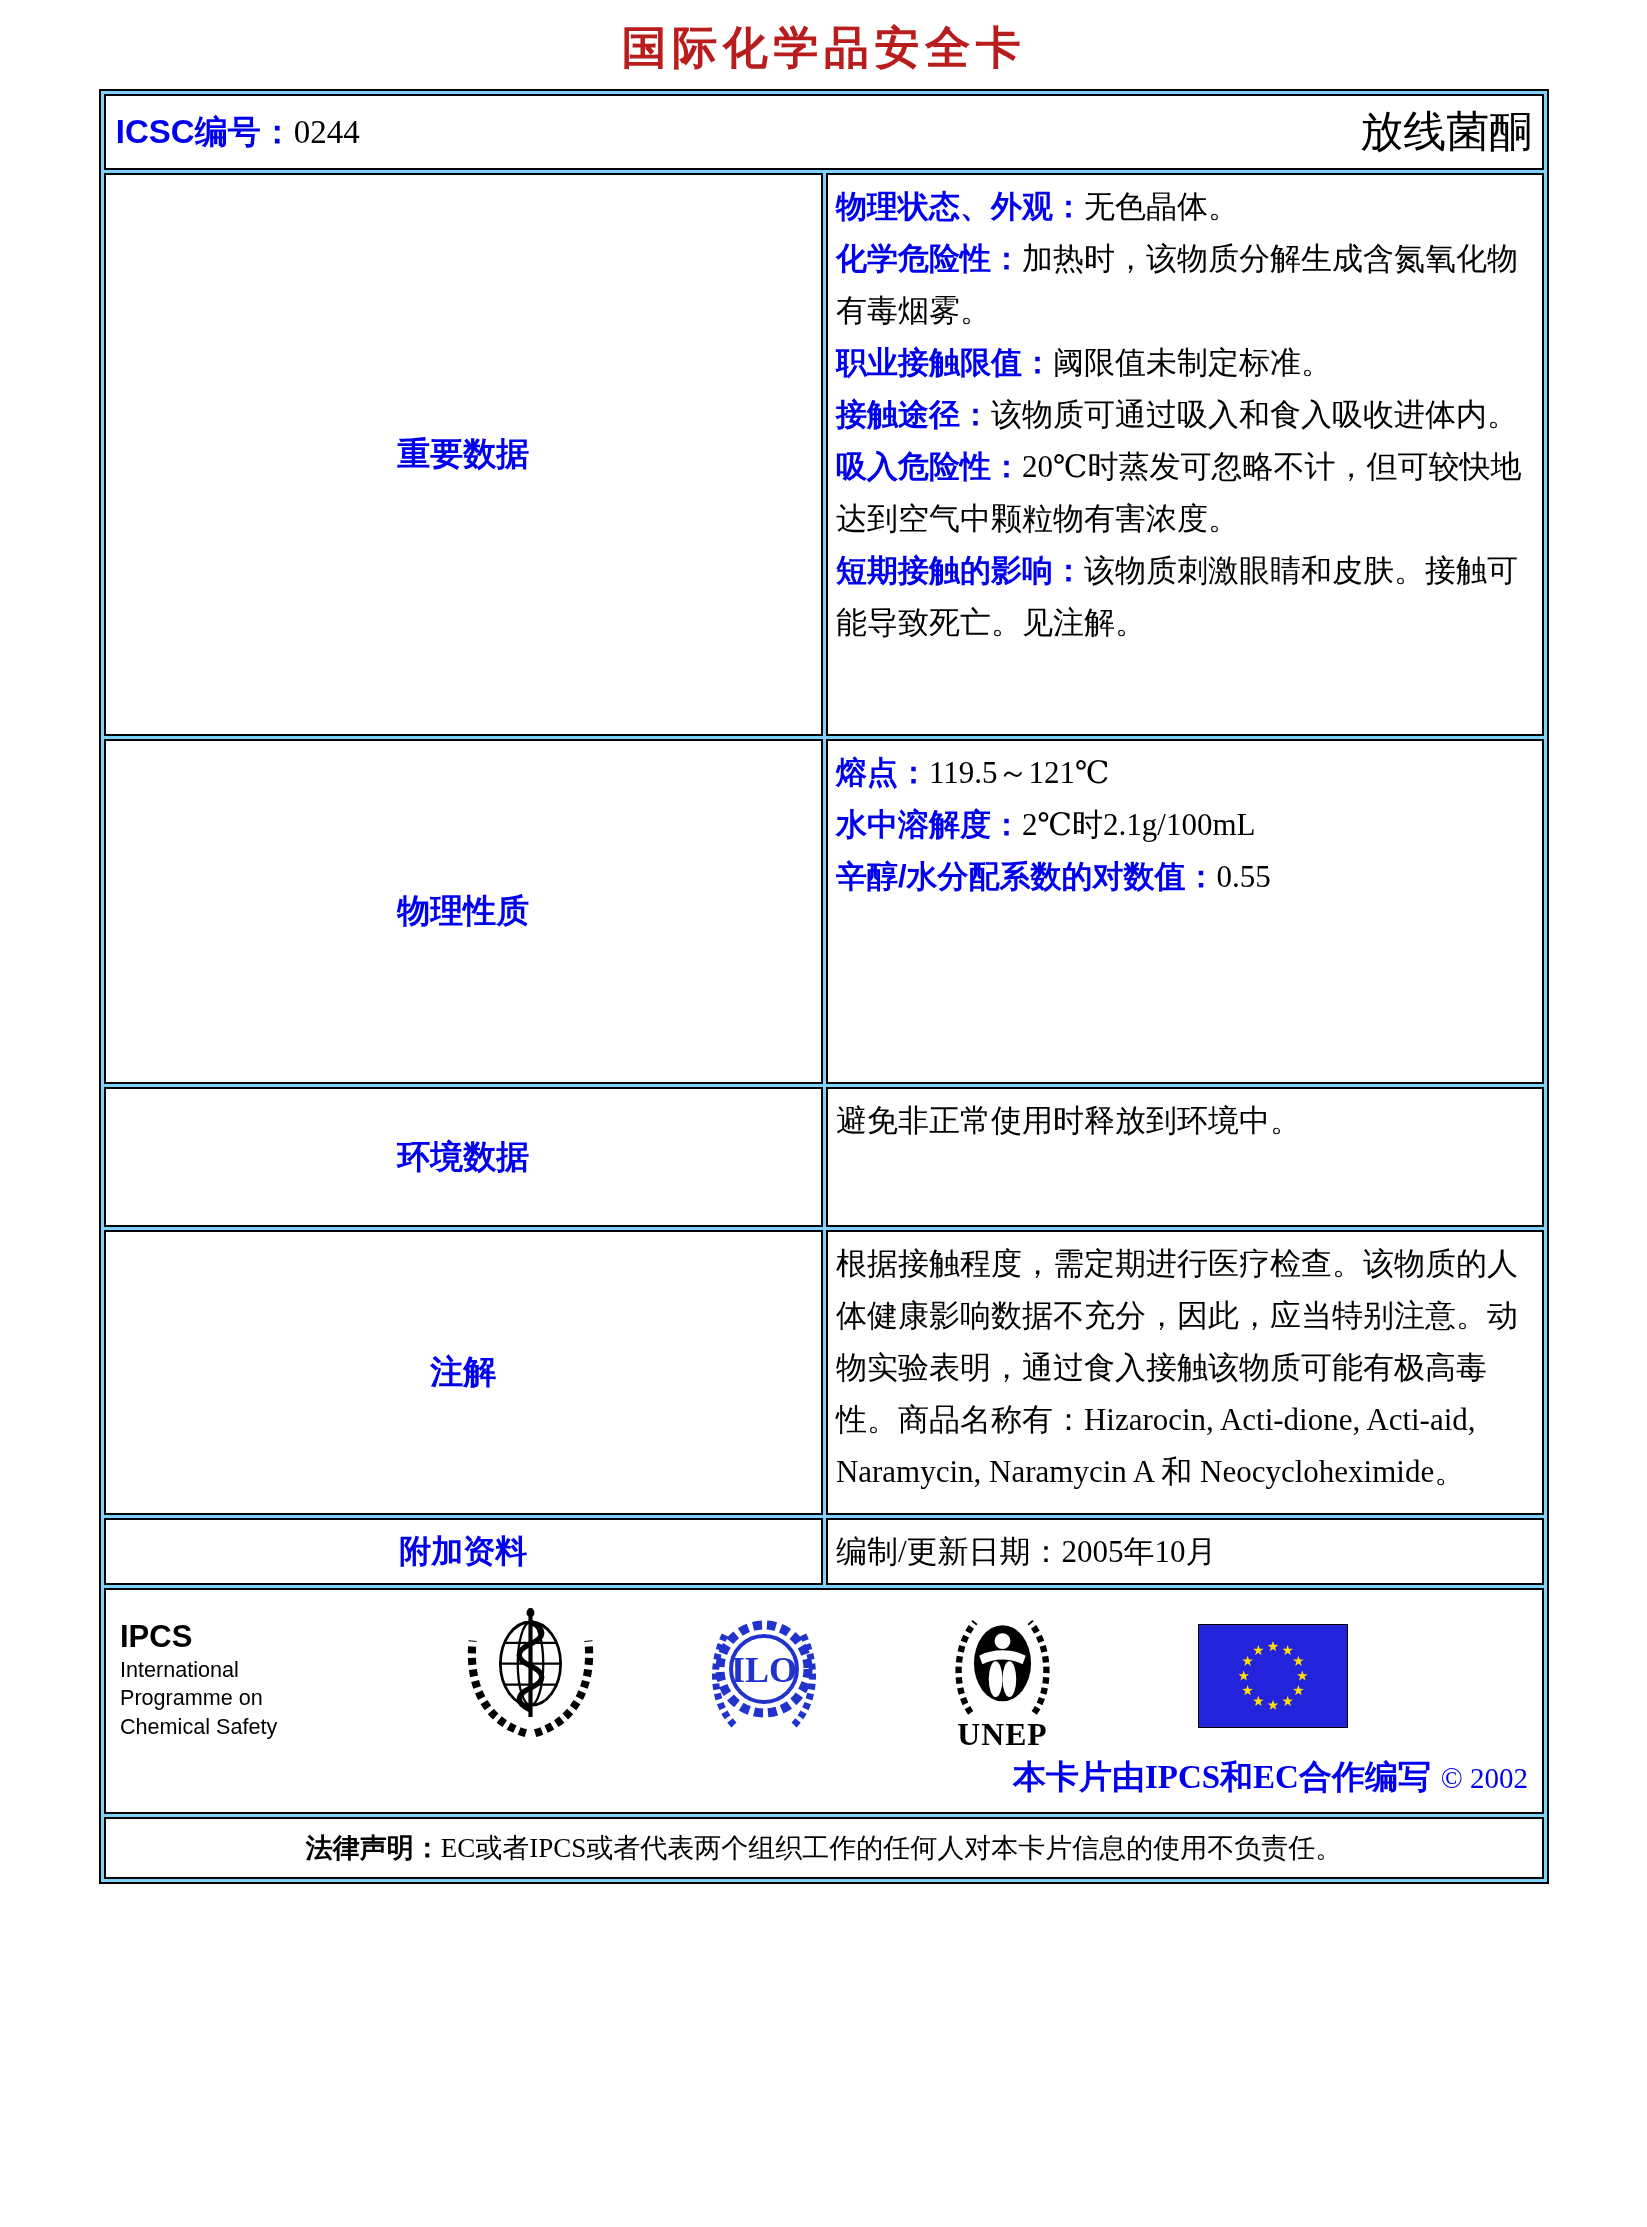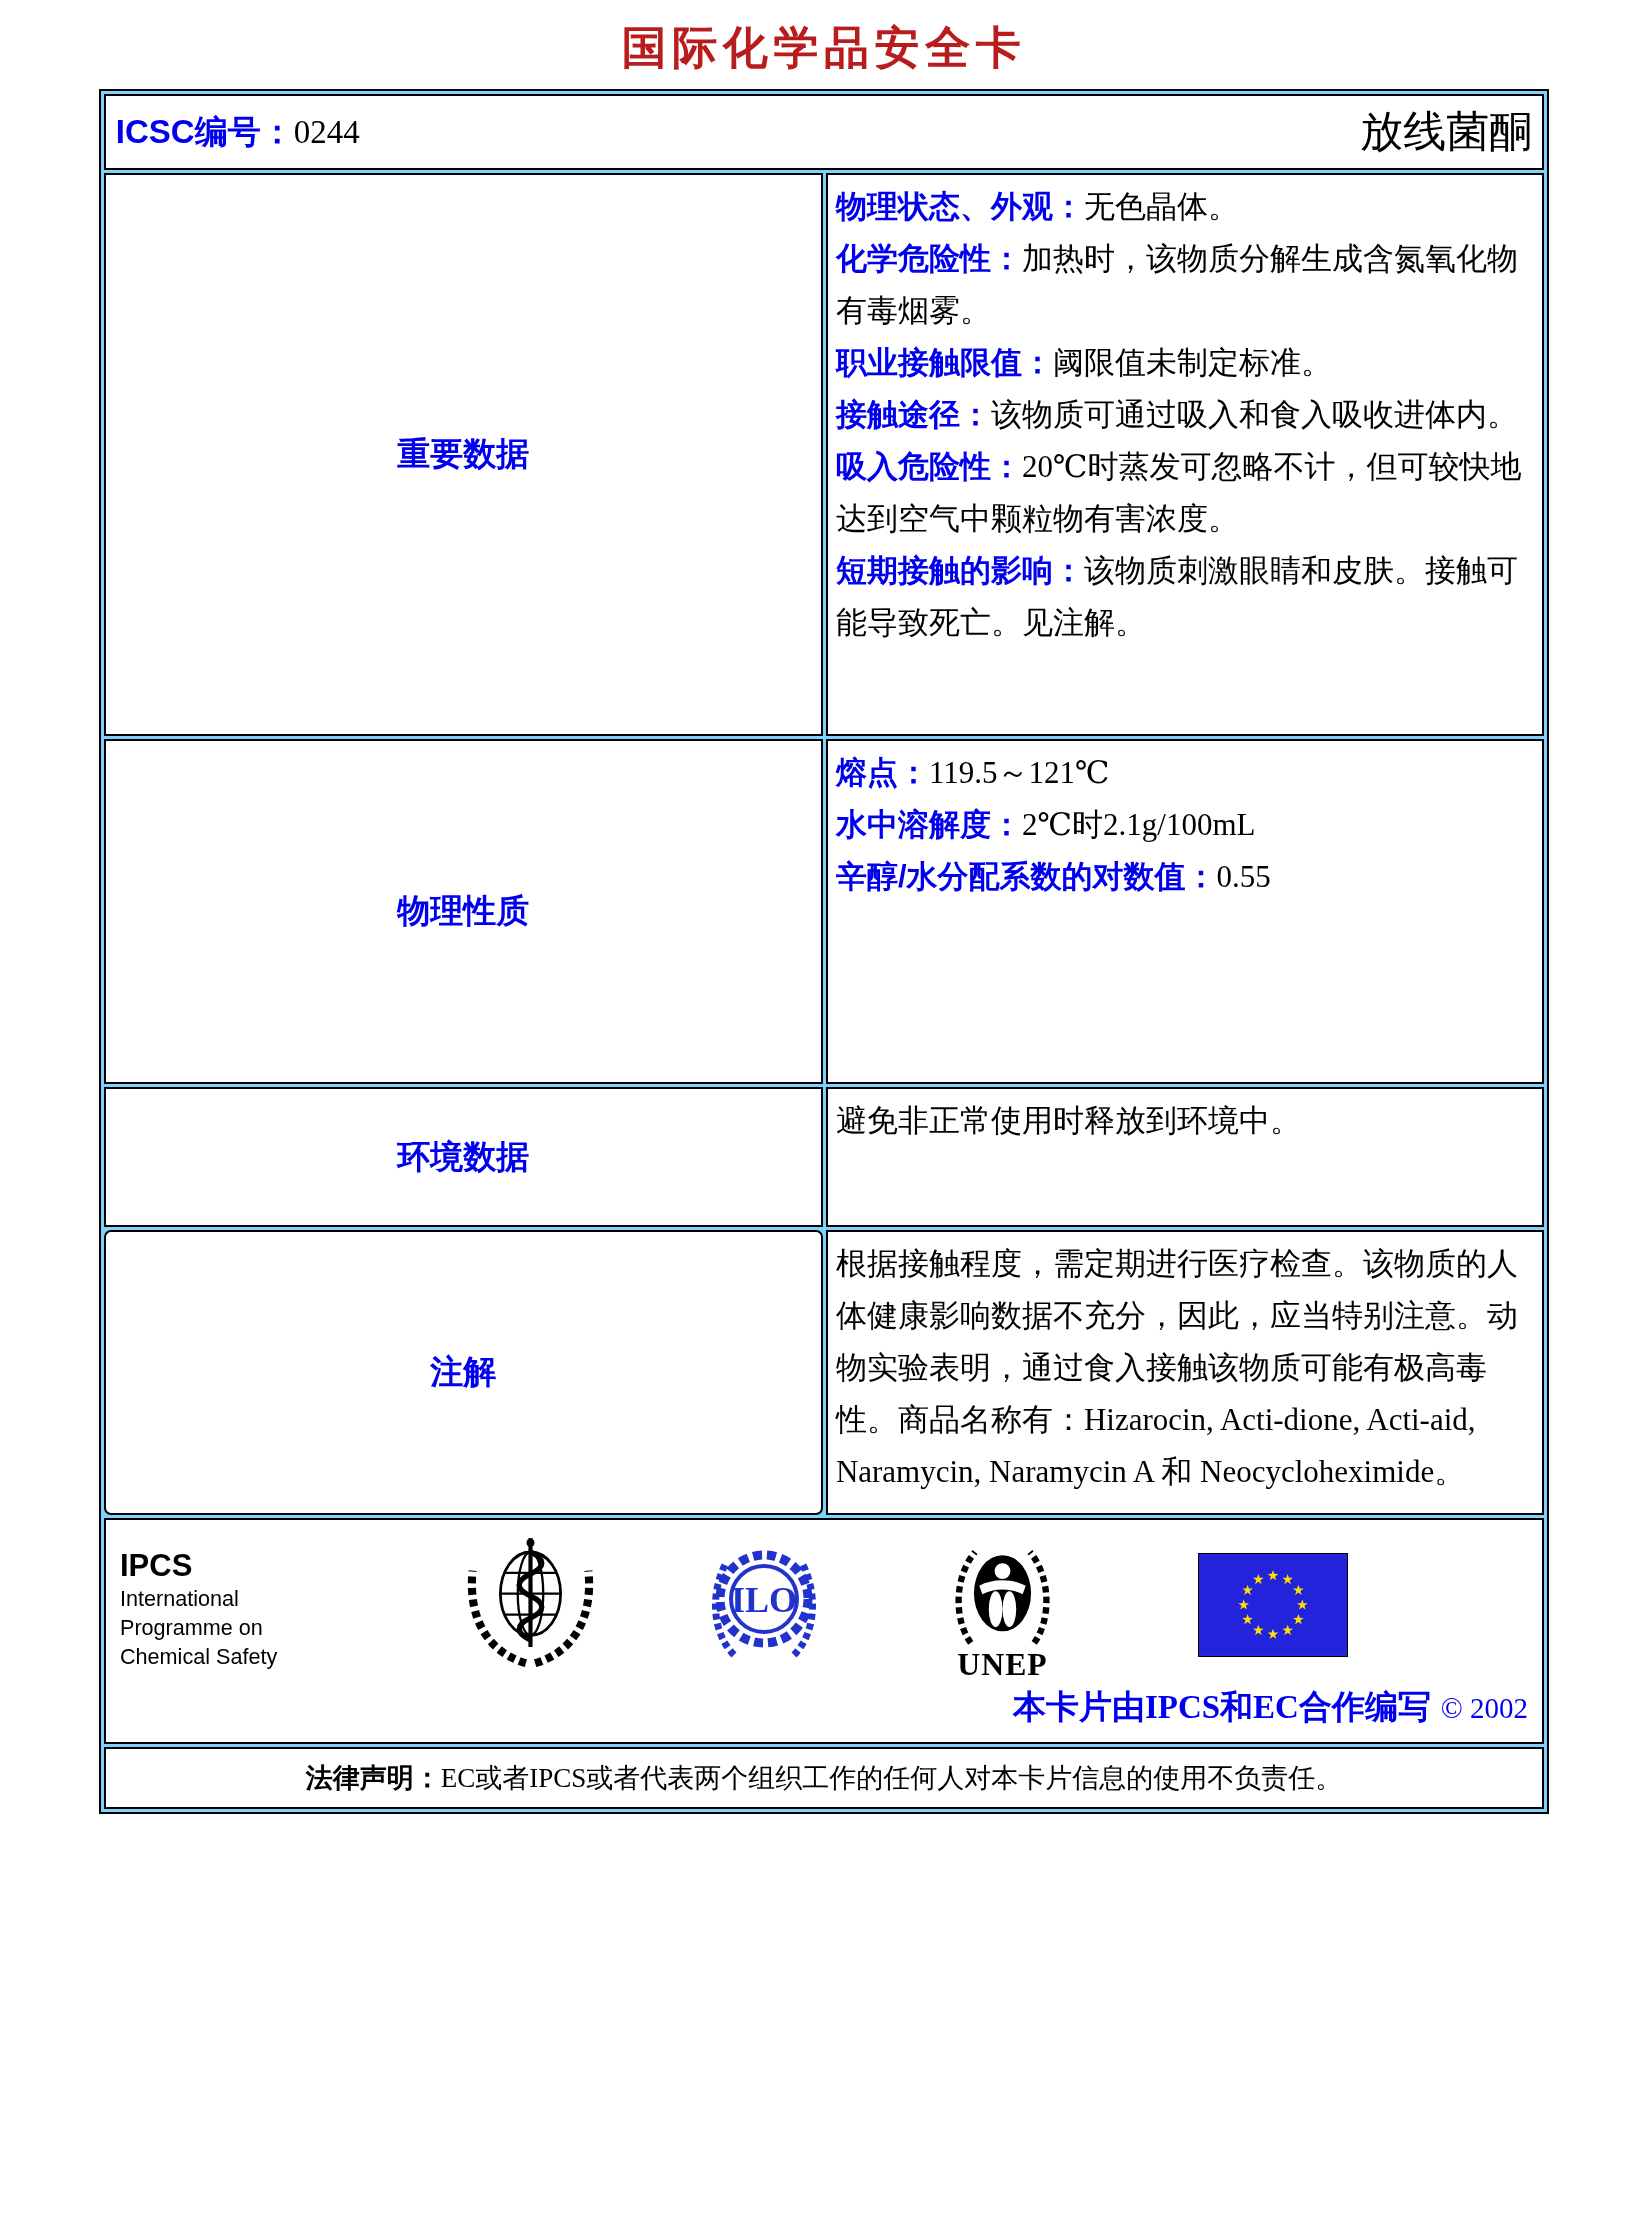--- a/index.html
+++ b/index.html
@@ -99,26 +99,32 @@
   </tr>
 
   <tr>
     <td class="lab" style="height:134px;">环境数据</td>
     <td class="cell">
       <p class="line">避免非正常使用时释放到环境中。</p>
     </td>
   </tr>
 
   <tr>
-    <td class="lab" style="height:279px;border-radius:7px;">注解</td>
+    <td class="lab" style="height:279px;">注解</td>
     <td class="cell">
       <p class="line">根据接触程度，需定期进行医疗检查。该物质的人体健康影响数据不充分，因此，应当特别注意。动物实验表明，通过食入接触该物质可能有极高毒性。商品名称有：Hizarocin, Acti-dione, Acti-aid, Naramycin, Naramycin A 和 Neocycloheximide。</p>
     </td>
   </tr>
 
+  <tr>
+    <td class="lab" style="height:57px;font-size:32px;">附加资料</td>
+    <td class="cell addl">
+      <p class="line"><span>编制/更新日期：</span><span>2005年10月</span></p>
+    </td>
+  </tr>
 
   <tr>
     <td class="logos-cell" colspan="2" style="height:209px;">
       <div class="logos">
         <div class="ipcs-block">
           <div class="ipcs-title">IPCS</div>
           <div class="ipcs-line">International</div>
           <div class="ipcs-line">Programme on</div>
           <div class="ipcs-line">Chemical Safety</div>
         </div>

